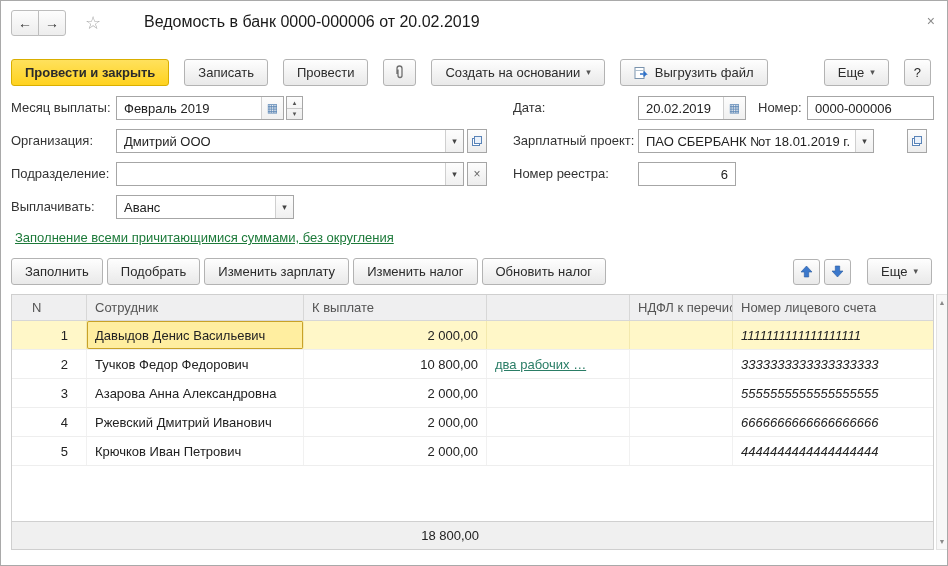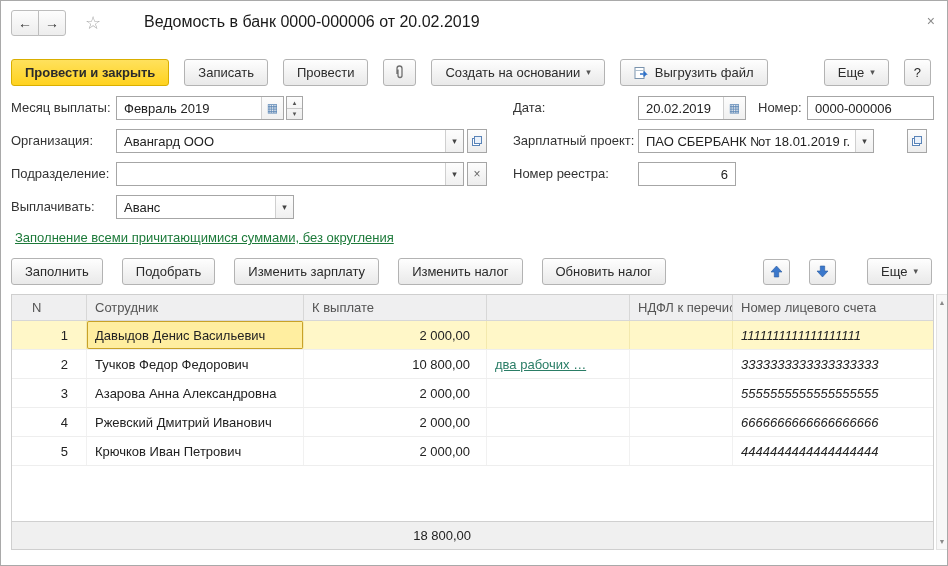--- a/index.html
+++ b/index.html
@@ -32,35 +32,35 @@
   .ico-btn { width:22px; height:100%; border-left:1px solid #cfcfcf; display:flex; align-items:center; justify-content:center; color:#5b86b5; font-size:12px; background:linear-gradient(#fdfdfd,#f0f0f0); }
   .dd { width:18px; height:100%; border-left:1px solid #cfcfcf; display:flex; align-items:center; justify-content:center; color:#444; font-size:9px; background:linear-gradient(#fdfdfd,#f0f0f0); }
   .side-btn { position:absolute; width:20px; height:24px; border:1px solid #a6a6a6; background:linear-gradient(#fdfdfd,#ededed); display:flex; align-items:center; justify-content:center; color:#666; font-size:12px; }
   .spinner { position:absolute; width:17px; height:24px; border:1px solid #a6a6a6; background:linear-gradient(#fdfdfd,#ededed); display:flex; flex-direction:column; }
   .spin { flex:1; display:flex; align-items:center; justify-content:center; font-size:7px; color:#555; line-height:1; }
   .spin.up { border-bottom:1px solid #c9c9c9; }
 
   .green-link { position:absolute; left:14px; top:229px; color:#1d7a3a; text-decoration:underline; font-size:13px; white-space:nowrap; }
 
   
-  .tbl-toolbar { position:absolute; left:10px; right:15px; top:257px; height:27px; display:flex; align-items:center; gap:19px; }
+  .tbl-toolbar { position:absolute; left:10px; right:15px; top:257px; height:27px; display:flex; align-items:center; gap:4px; }
   .arrow-btn { width:27px; height:26px; padding:0; justify-content:center; }
 
   
   .grid { position:absolute; left:10px; top:293px; width:923px; height:256px; border:1px solid #cfcfcf; background:#fff; display:flex; flex-direction:column; }
   .g-head, .g-row, .g-total { display:grid; grid-template-columns:75px 217px 183px 143px 103px 200px; }
   .g-head { height:26px; background:#efeff0; border-bottom:1px solid #d7d7d7; color:#555; }
   .hc { display:flex; align-items:center; padding-left:8px; border-right:1px solid #d7d7d7; overflow:hidden; white-space:nowrap; }
   .hc.c-n { padding-left:20px; }
   .hc:last-child { border-right:none; }
   .g-row { height:29px; border-bottom:1px solid #eeeeee; }
   .bc { display:flex; align-items:center; padding-left:8px; border-right:1px solid #f1f1f1; overflow:hidden; white-space:nowrap; }
   .bc:last-child { border-right:none;font-style:italic; }
   .bc.c-n  { justify-content:flex-end; padding-right:18px; padding-left:0; }
-  .bc.c-amt{ justify-content:flex-end; padding-right:16px; }
+  .bc.c-amt{ justify-content:flex-end; padding-right:8px; }
   .g-row.selected { background:#fff7c8; }
   .g-row.selected .bc { border-right-color:#f3e9ae; }
   .focus-cell { box-shadow:inset 0 0 0 1px #c9a227; background:#ffeea0; border-radius:2px; }
   .tbl-link { color:#2a7d66; text-decoration:underline; }
   .g-filler { flex:1; background:#fff; }
   .g-total { height:28px; background:#f0f0f0; border-top:1px solid #d0d0d0; }
   .g-total .bc { border-right:none; }
 
   
   .vscroll { position:absolute; left:935px; top:293px; width:12px; height:256px; background:#f7f7f7; border:1px solid #e3e3e3; display:flex; flex-direction:column; justify-content:space-between; align-items:center; }
@@ -125,21 +125,21 @@
     <span class="val">20.02.2019</span>
     <span class="ico-btn">▦</span>
   </div>
   <div class="label" style="left:757px;top:99px">Номер:</div>
   <div class="field" style="left:806px;top:95px;width:127px">
     <span class="val">0000-000006</span>
   </div>
 
   <div class="label" style="left:10px;top:132px">Организация:</div>
   <div class="field" style="left:115px;top:128px;width:348px">
-    <span class="val">Авангард ООО</span>
+    <span class="val">Дмитрий ООО</span>
     <span class="dd">▾</span>
   </div>
   <div class="side-btn" style="left:466px;top:128px">
     <svg width="12" height="12" viewBox="0 0 12 12">
         <rect x="1.5" y="3.5" width="7" height="7" fill="#fff" stroke="#5a84b8"></rect>
         <rect x="3.5" y="1.5" width="7" height="7" fill="#eaf1fa" stroke="#5a84b8"></rect>
       </svg>
   </div>
   <div class="label" style="left:512px;top:132px">Зарплатный проект:</div>
   <div class="field" style="left:637px;top:128px;width:236px">

